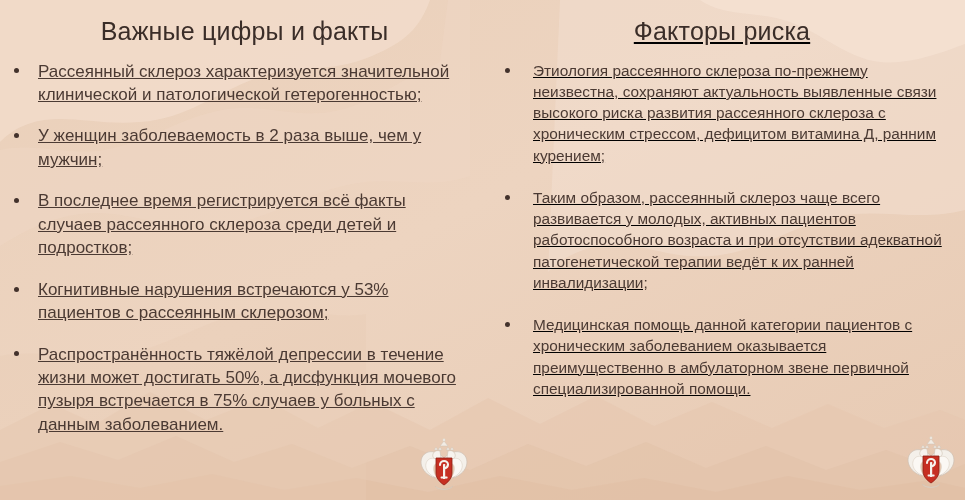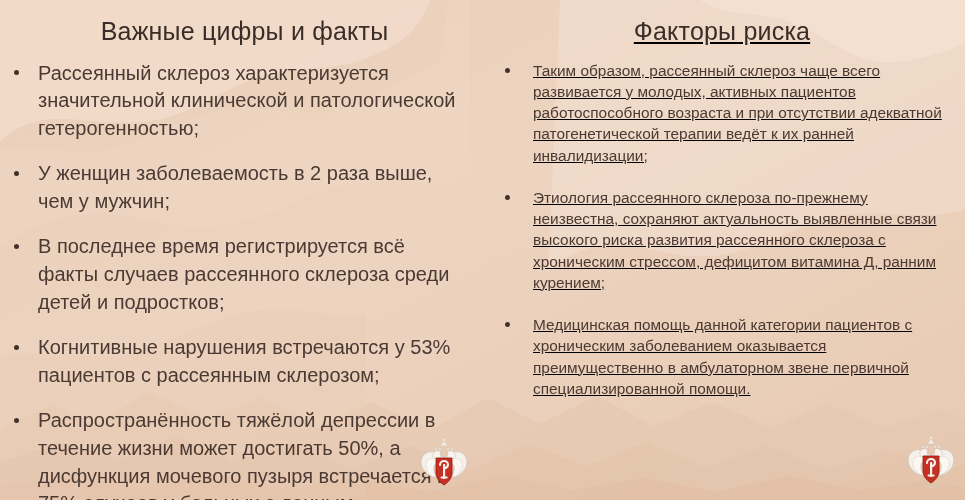--- a/index.html
+++ b/index.html
@@ -89,23 +89,24 @@
     height: 5px;
     border-radius: 50%;
     background: #43322c;
   }
   ul.bullets li .txt {
     display: block;
   }
 
   
   .column-left ul.bullets li {
-    font-size: 20px;
+    font-size: 17px;
     padding-left: 24px;
     margin-bottom: 18px;
+    text-decoration: underline;
   }
   .column-left ul.bullets li:last-child { margin-bottom: 4px; }
 
   
   .column-right ul.bullets li {
     font-size: 15.4px;
     padding-left: 28px;
     margin-bottom: 21px;
   }
   .column-right ul.bullets li:last-child { margin-bottom: 0; }
@@ -202,25 +203,25 @@
         </li>
       </ul>
     </section>
 
     <section class="column column-right">
       <h2 class="col-title">Факторы риска</h2>
 
       <ul class="bullets">
         <li>
           <span class="dot"></span>
+          <span class="txt"> Этиология рассеянного склероза по-прежнему неизвестна, сохраняют актуальность выявленные связи высокого риска развития рассеянного склероза с хроническим стрессом, дефицитом витамина Д, ранним курением;</span>
+        </li>
+        <li>
+          <span class="dot"></span>
           <span class="txt"> Таким образом, рассеянный склероз чаще всего развивается у молодых, активных пациентов работоспособного возраста и при отсутствии адекватной патогенетической терапии ведёт к их ранней инвалидизации;</span>
-        </li>
-        <li>
-          <span class="dot"></span>
-          <span class="txt"> Этиология рассеянного склероза по-прежнему неизвестна, сохраняют актуальность выявленные связи высокого риска развития рассеянного склероза с хроническим стрессом, дефицитом витамина Д, ранним курением;</span>
         </li>
         <li>
           <span class="dot"></span>
           <span class="txt">  Медицинская помощь данной категории пациентов с хроническим заболеванием оказывается преимущественно в амбулаторном звене первичной специализированной помощи.</span>
         </li>
       </ul>
     </section>
   </div>
 
   <div class="emblem emblem-left">

